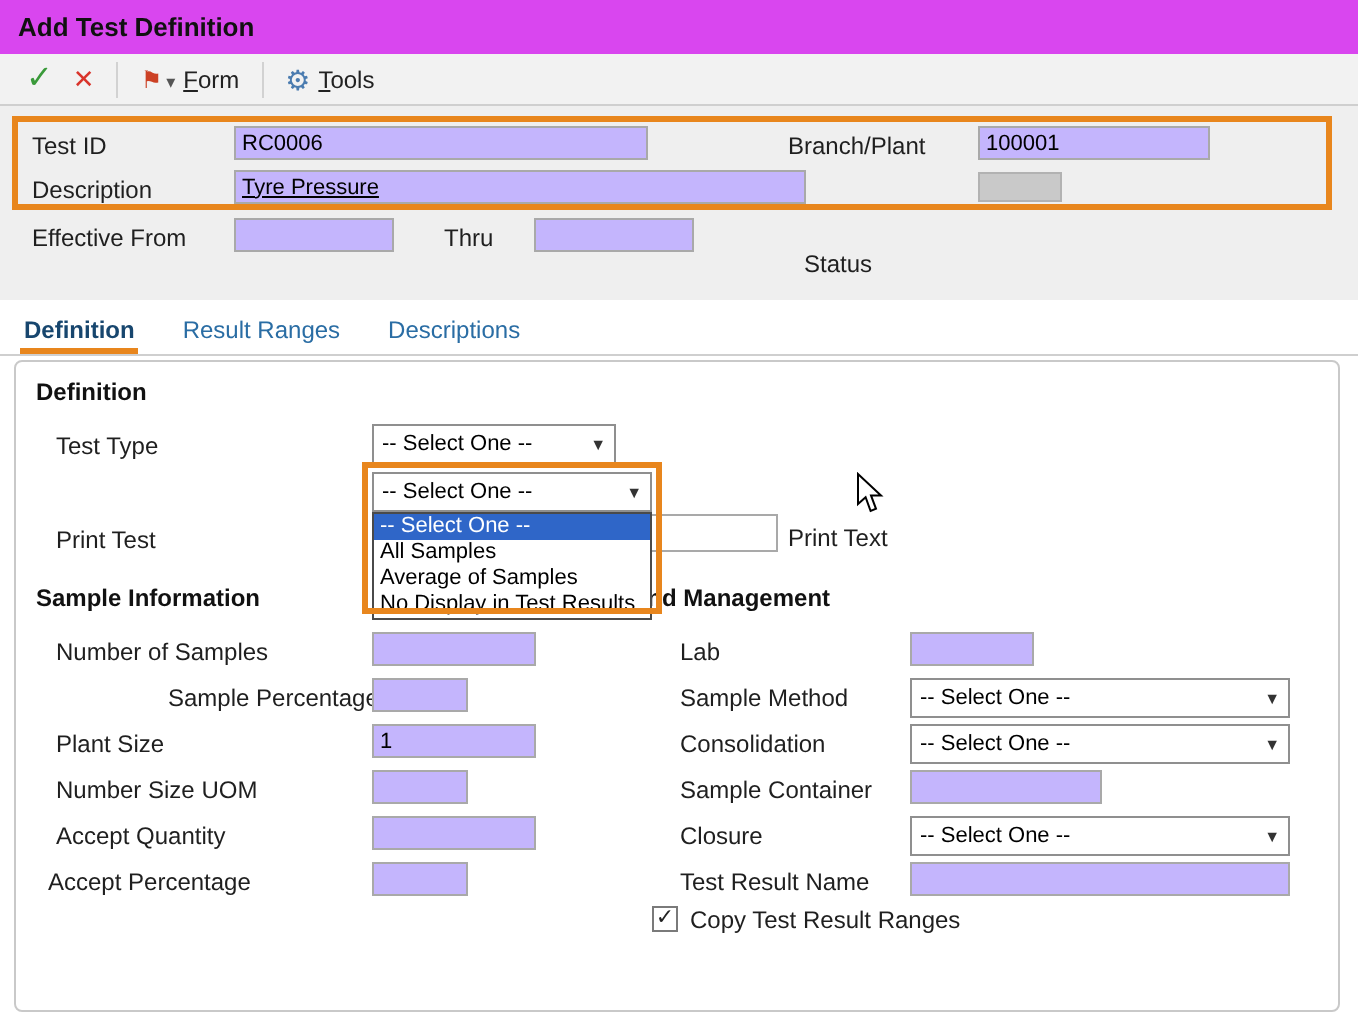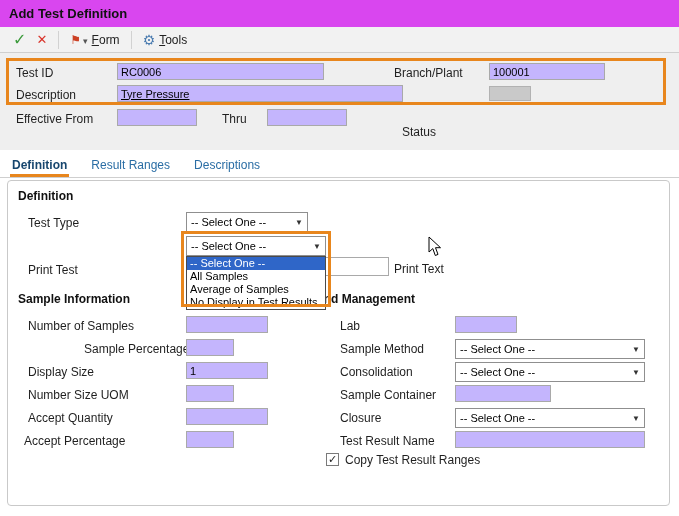--- a/index.html
+++ b/index.html
@@ -142,21 +142,21 @@
   <div class="hl-box" style="left:181px;top:231px;width:150px;height:76px;"></div>
 
   <div class="group-h" style="left:18px;top:292px;">Sample Information</div>
 
   <div class="lbl" style="left:28px;top:319px;">Number of Samples</div>
   <input class="txt under-list" style="left: 186px; top: 316px; width: 82px;">
 
   <div class="lbl" style="left:44px;top:342px;margin-left:40px;">Sample Percentage</div>
   <input class="txt" style="left: 186px; top: 339px; width: 48px;">
 
-  <div class="lbl" style="left:28px;top:365px;">Display Size</div>
+  <div class="lbl" style="left:28px;top:365px;">Plant Size</div>
   <input class="txt" style="left: 186px; top: 362px; width: 82px;" value="1">
 
   <div class="lbl" style="left:28px;top:388px;">Number Size UOM</div>
   <input class="txt" style="left: 186px; top: 385px; width: 48px;">
 
   <div class="lbl" style="left:28px;top:411px;">Accept Quantity</div>
   <input class="txt" style="left: 186px; top: 408px; width: 82px;">
 
   <div class="lbl" style="left:24px;top:434px;text-align:right;">Accept Percentage</div>
   <input class="txt" style="left: 186px; top: 431px; width: 48px;">

